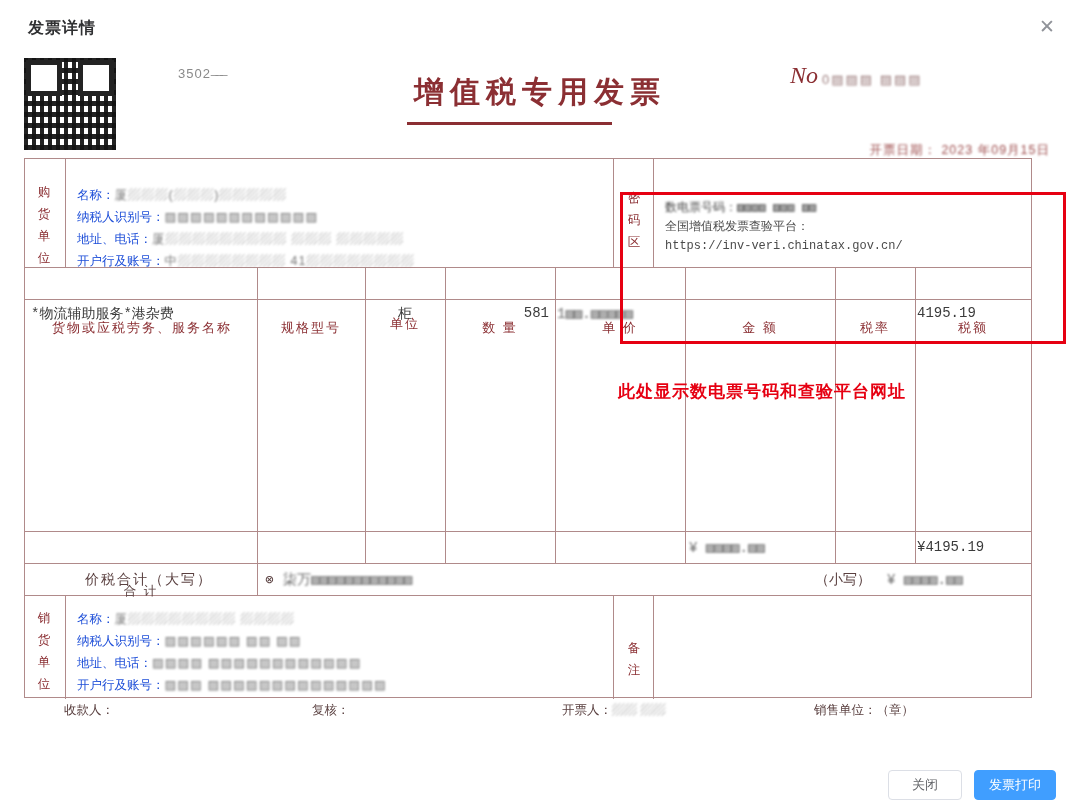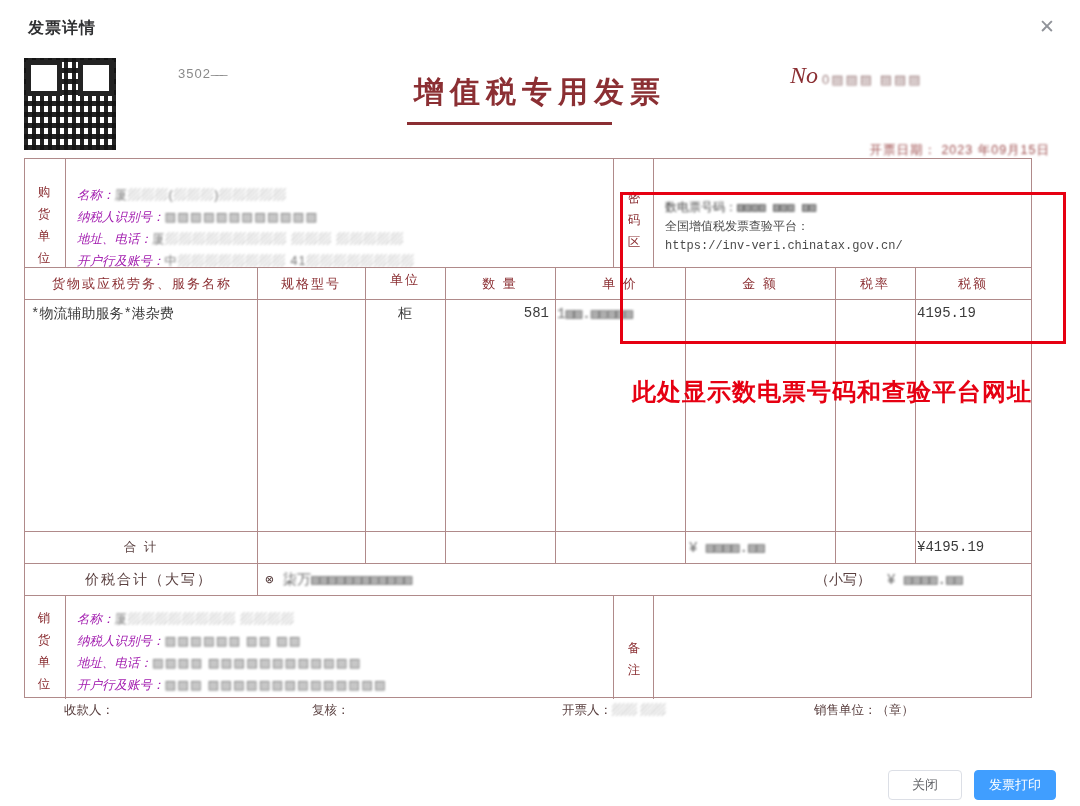--- a/index.html
+++ b/index.html
@@ -142,33 +142,34 @@
     line-height: 22px;
     text-align: center;
     letter-spacing: 0;
   }
   .field {
     position: absolute;
     font-size: 12.5px;
     color: #555;
     white-space: nowrap;
   }
-  .field .lab { color: #a21caf; font-style: italic; }
+  .field .lab { color: #1d4ed8; }
   .field .val {
     color: #777;
     filter: blur(1.3px);
     letter-spacing: 1px;
   }
 
   .col-head {
     position: absolute;
     font-size: 13px;
     color: #8b2f33;
     text-align: center;
     letter-spacing: 2px;
+    margin-top: 44px;
   }
   .cell {
     position: absolute;
     font-size: 14px;
     color: #3b3b3b;
     font-family: Liberation Mono, monospace;
   }
   .cell.blur { filter: blur(1.2px); color: #6b6b6b; }
 
   .secret-area {
@@ -183,24 +184,24 @@
   
   .red-box {
     position: absolute;
     left: 598px; top: 142px;
     width: 446px; height: 152px;
     border: 3px solid #e60012;
     pointer-events: none;
   }
   .red-note {
     position: absolute;
-    left: 610px; top: 325px;
+    left: 596px; top: 325px;
     width: 400px;
     font-family: "Liberation Serif", serif;
-    font-size: 24px;
+    font-size: 17px;
     font-weight: bold;
     color: #e60012;
     line-height: 34px;
     letter-spacing: 1px;
   }
 
   
   .footer-row {
     position: absolute;
     left: 2px; top: 652px;

